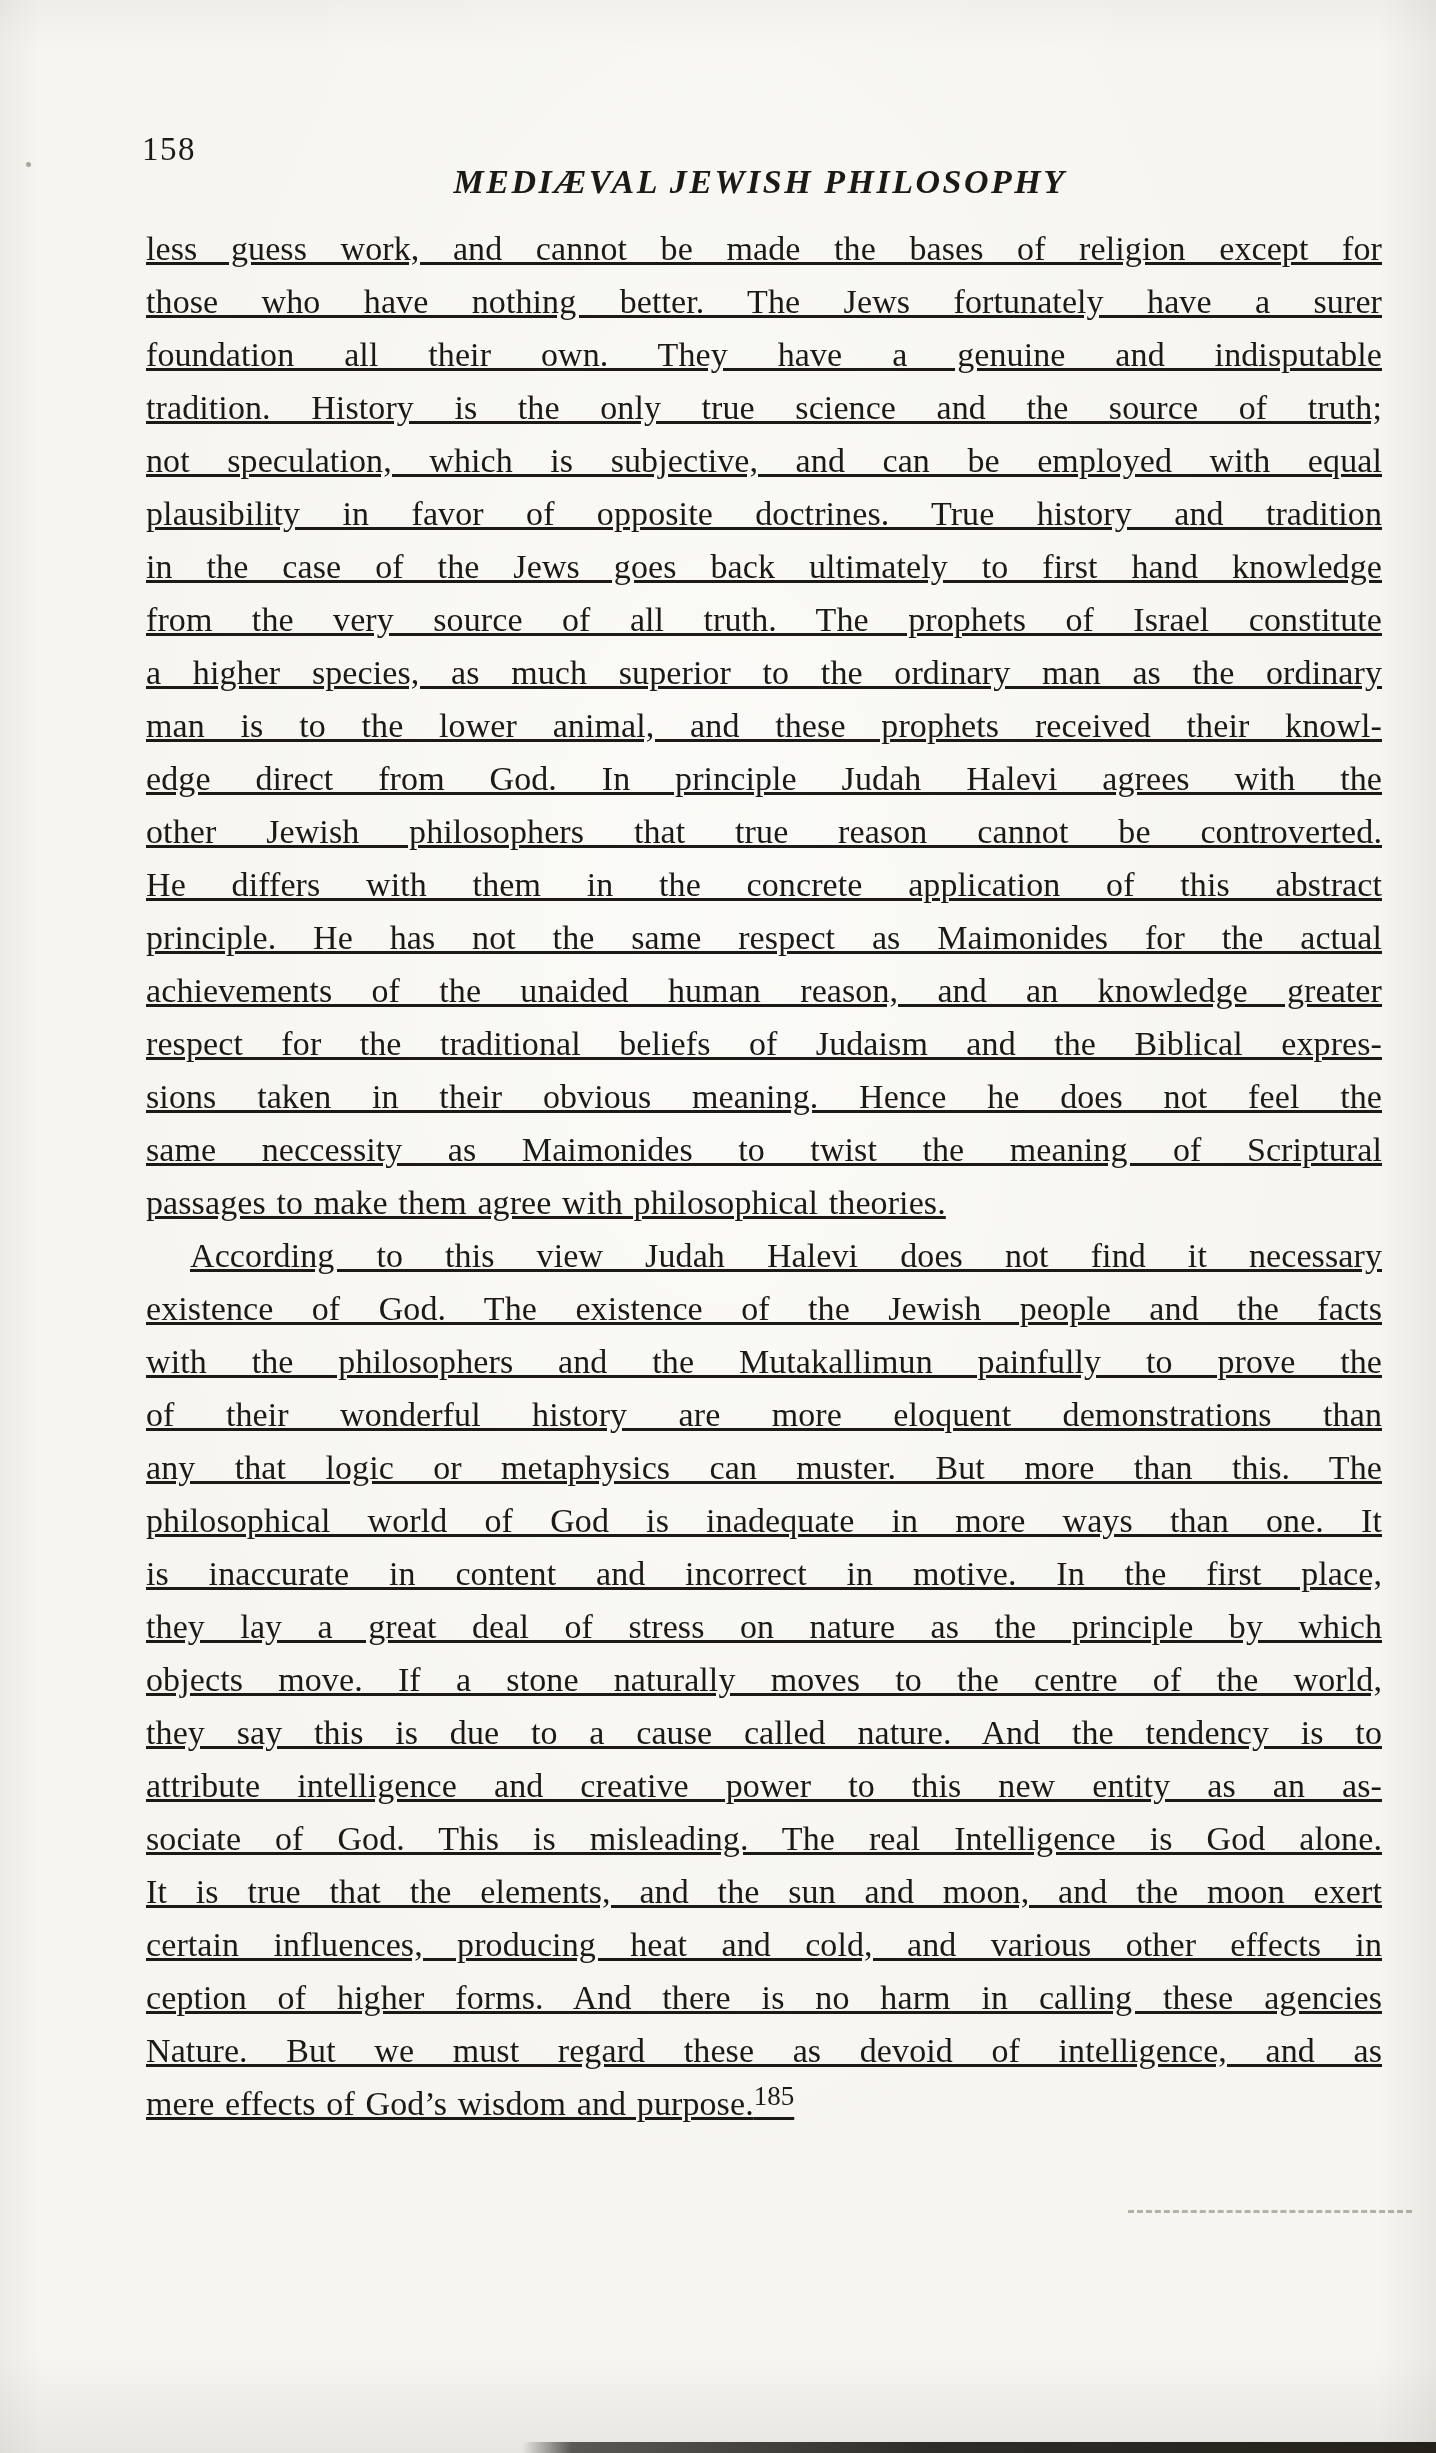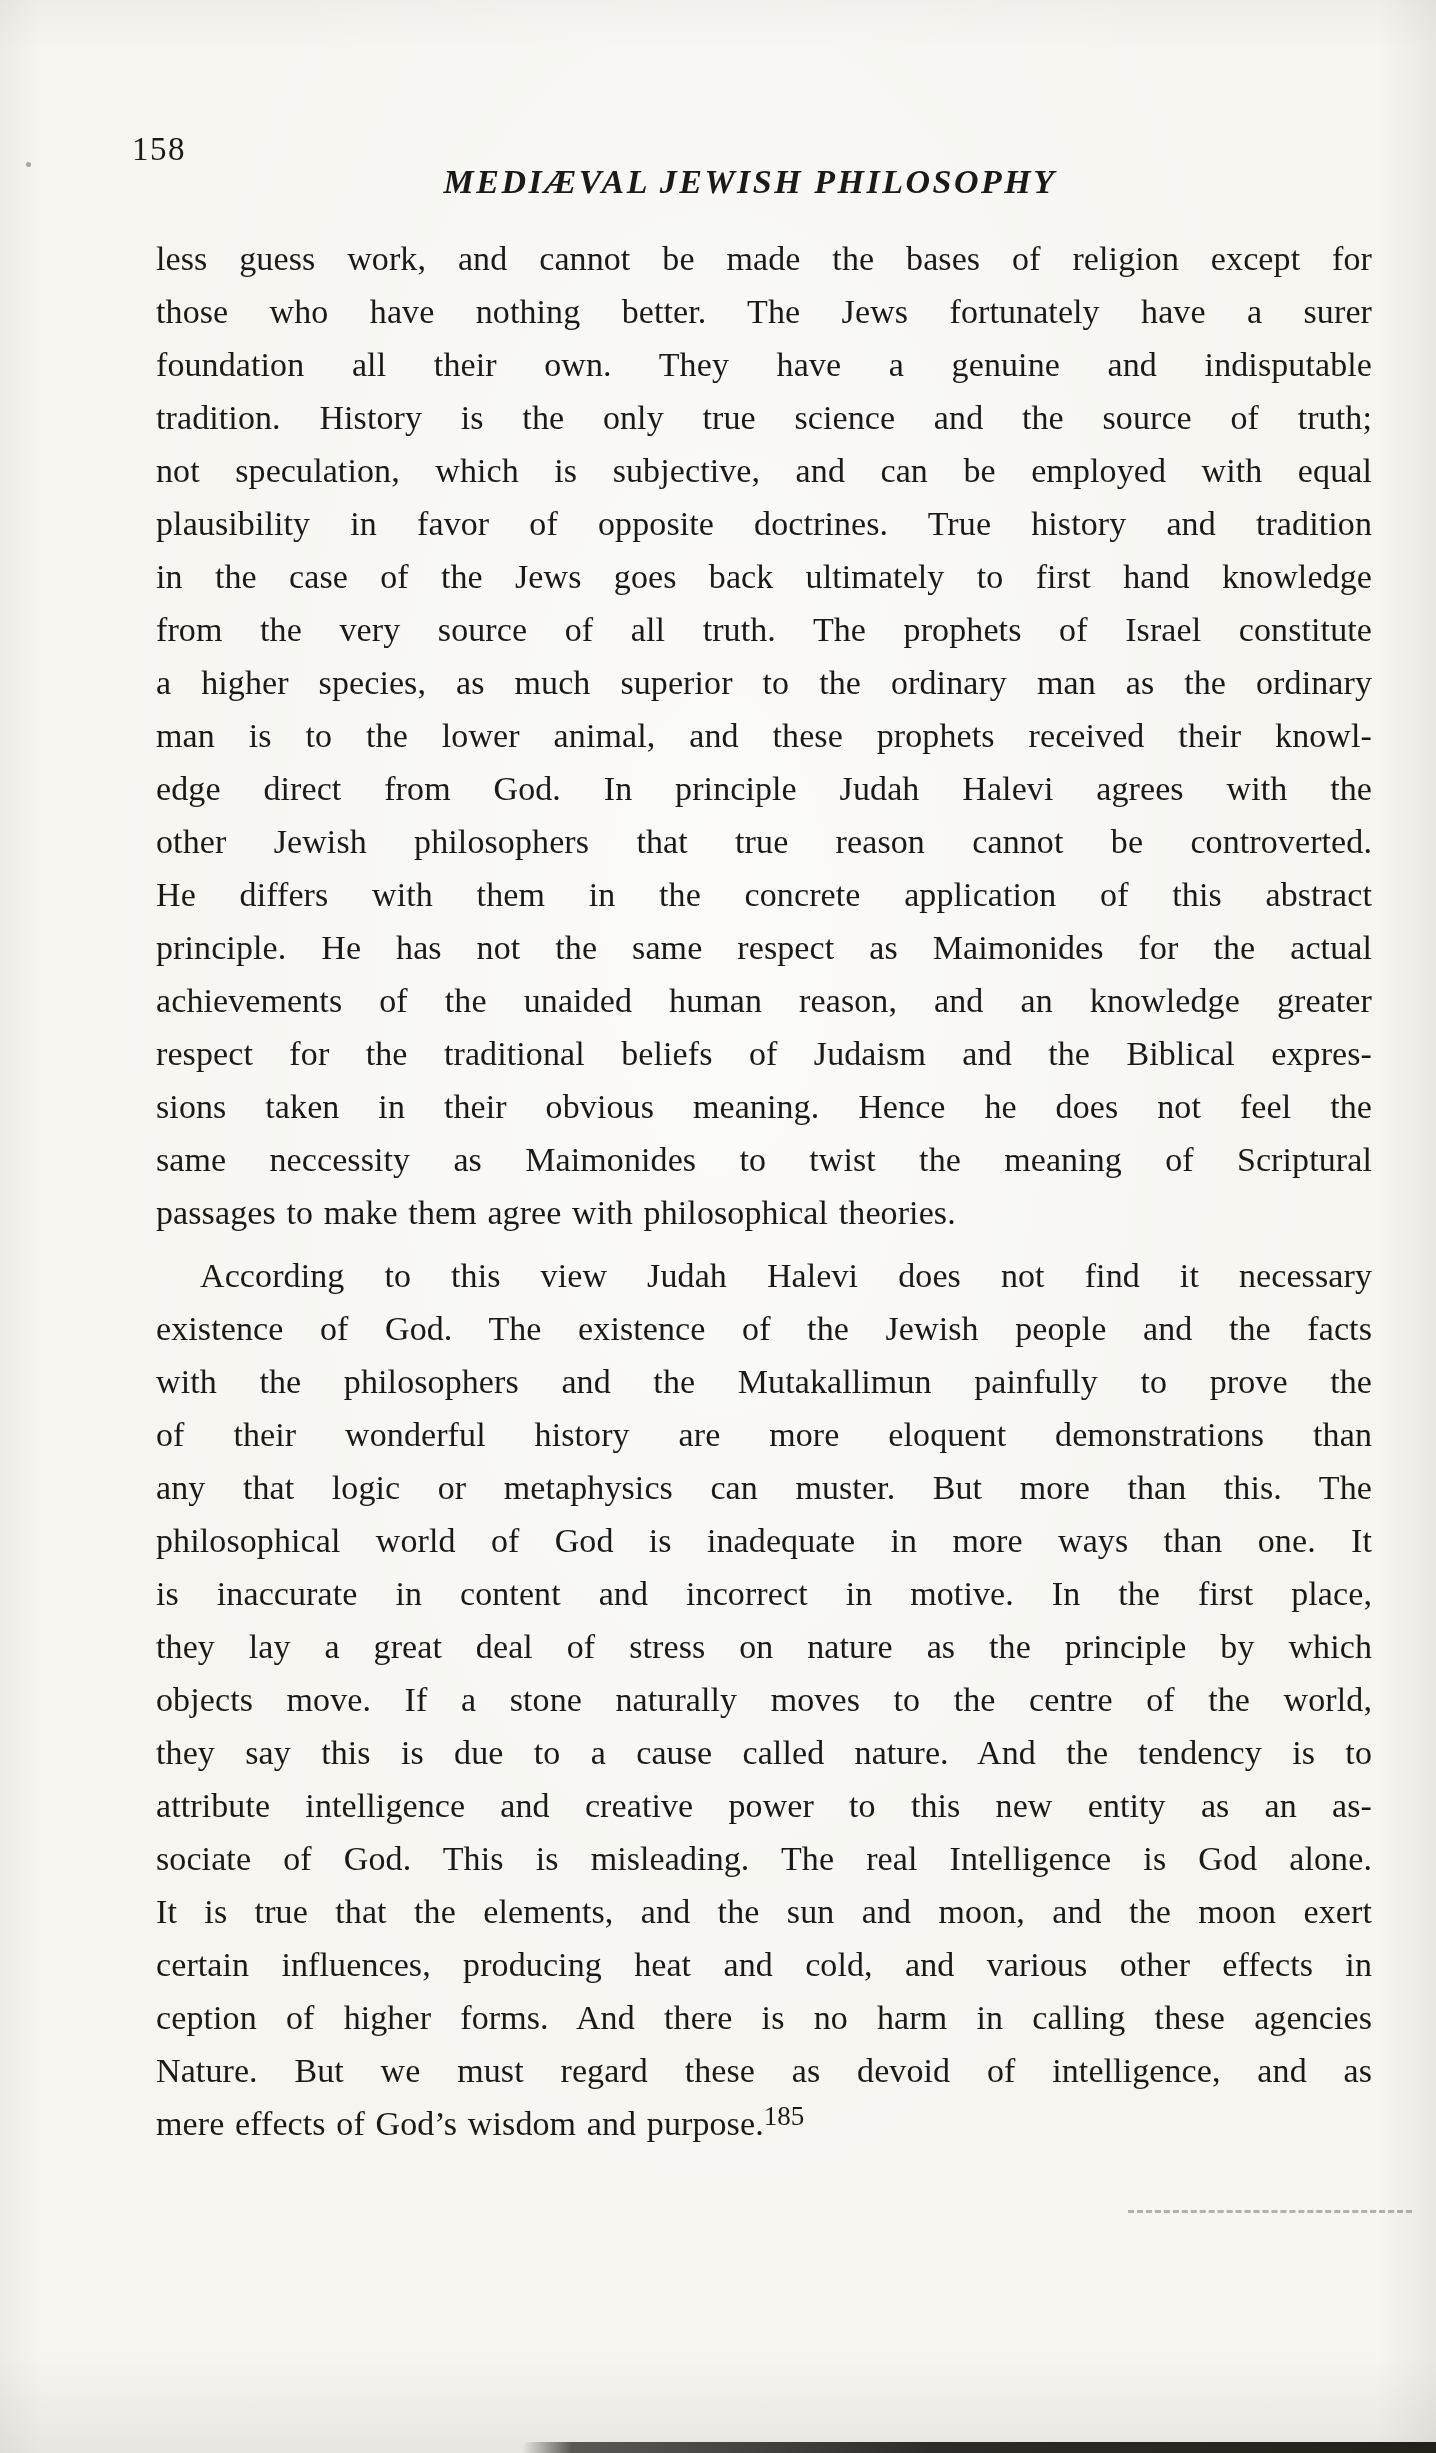--- a/index.html
+++ b/index.html
@@ -16,21 +16,21 @@
     overflow: hidden;
     color: #1c1a17;
     background:
       radial-gradient(ellipse at 50% 38%, rgba(255,255,255,0.55), rgba(255,255,255,0) 62%),
       linear-gradient(to right, rgba(60,55,45,0.05), rgba(0,0,0,0) 3%, rgba(0,0,0,0) 96%, rgba(60,55,45,0.07)),
       linear-gradient(to bottom, rgba(60,55,45,0.04), rgba(0,0,0,0) 2%, rgba(0,0,0,0) 96%, rgba(60,55,45,0.08)),
       #f6f5f0;
   }
   .header-row {
     position: absolute;
-    left: 132px;
+    left: 142px;
     top: 126px;
     width: 1236px;
     height: 50px;
   }
   .page-number {
     position: absolute;
     left: 0;
     top: 5px;
     font-size: 33px;
     letter-spacing: 1.5px;
@@ -50,21 +50,21 @@
   .text-block {
     position: absolute;
     left: 146px;
     top: 222px;
     width: 1236px;
     font-size: 34px;
     line-height: 53px;
     word-spacing: 0.06em;
     letter-spacing: 0.1px;
   }
-  .paragraph { margin: 10px; }
+  .paragraph { margin: 0; text-decoration: underline; }
   .line {
     text-align: justify;
     text-align-last: justify;
   }
   .line.last { text-align-last: left; }
   .line.indent { text-indent: 44px; }
   sup.fn {
     font-size: 27px;
     line-height: 0;
     vertical-align: 10px;

